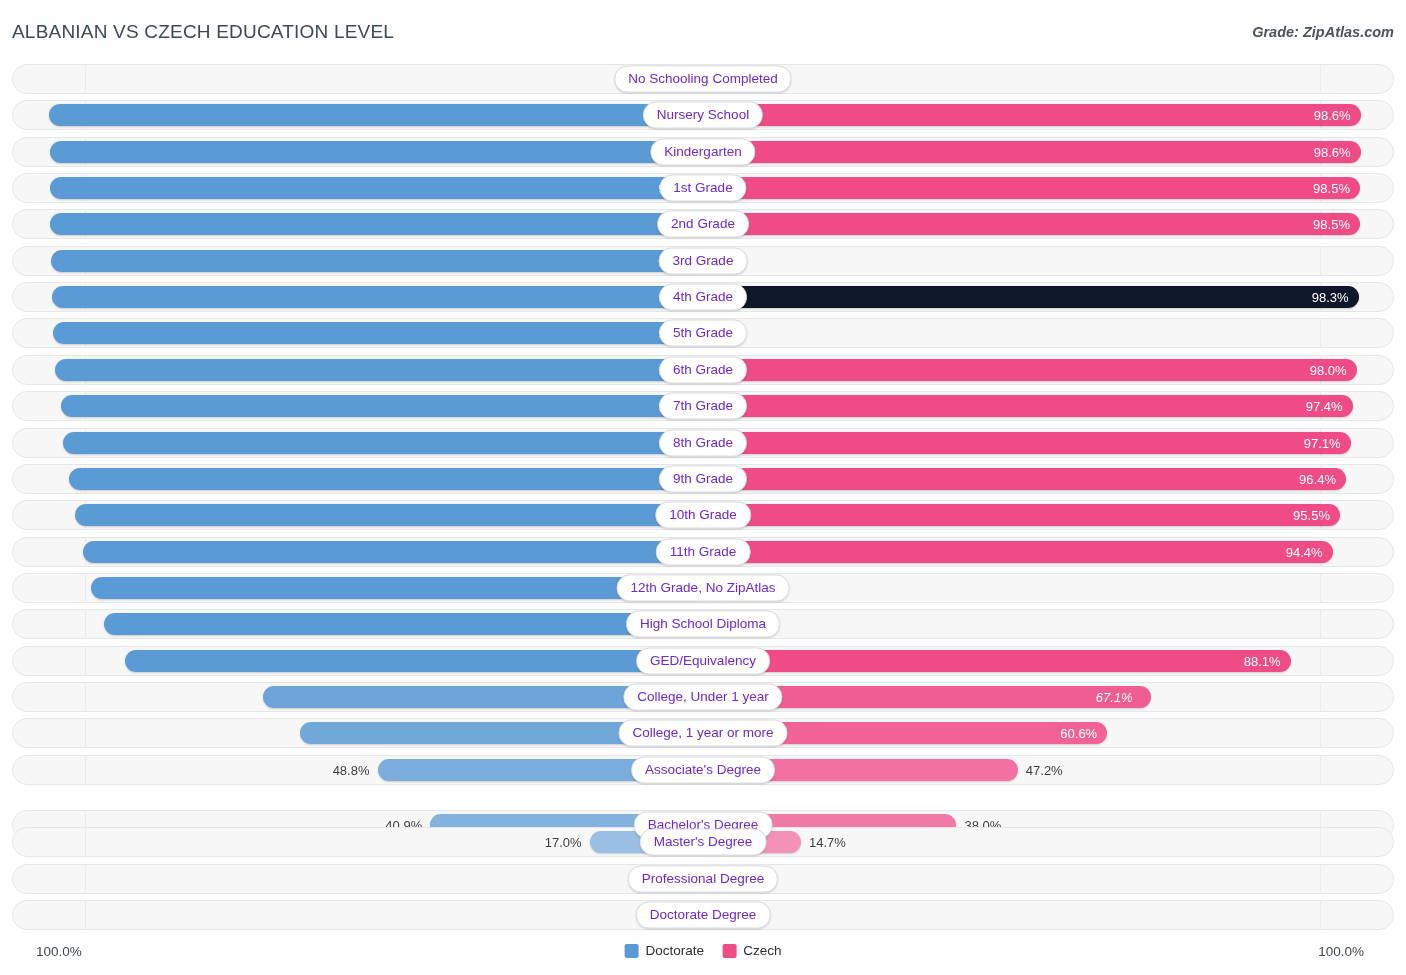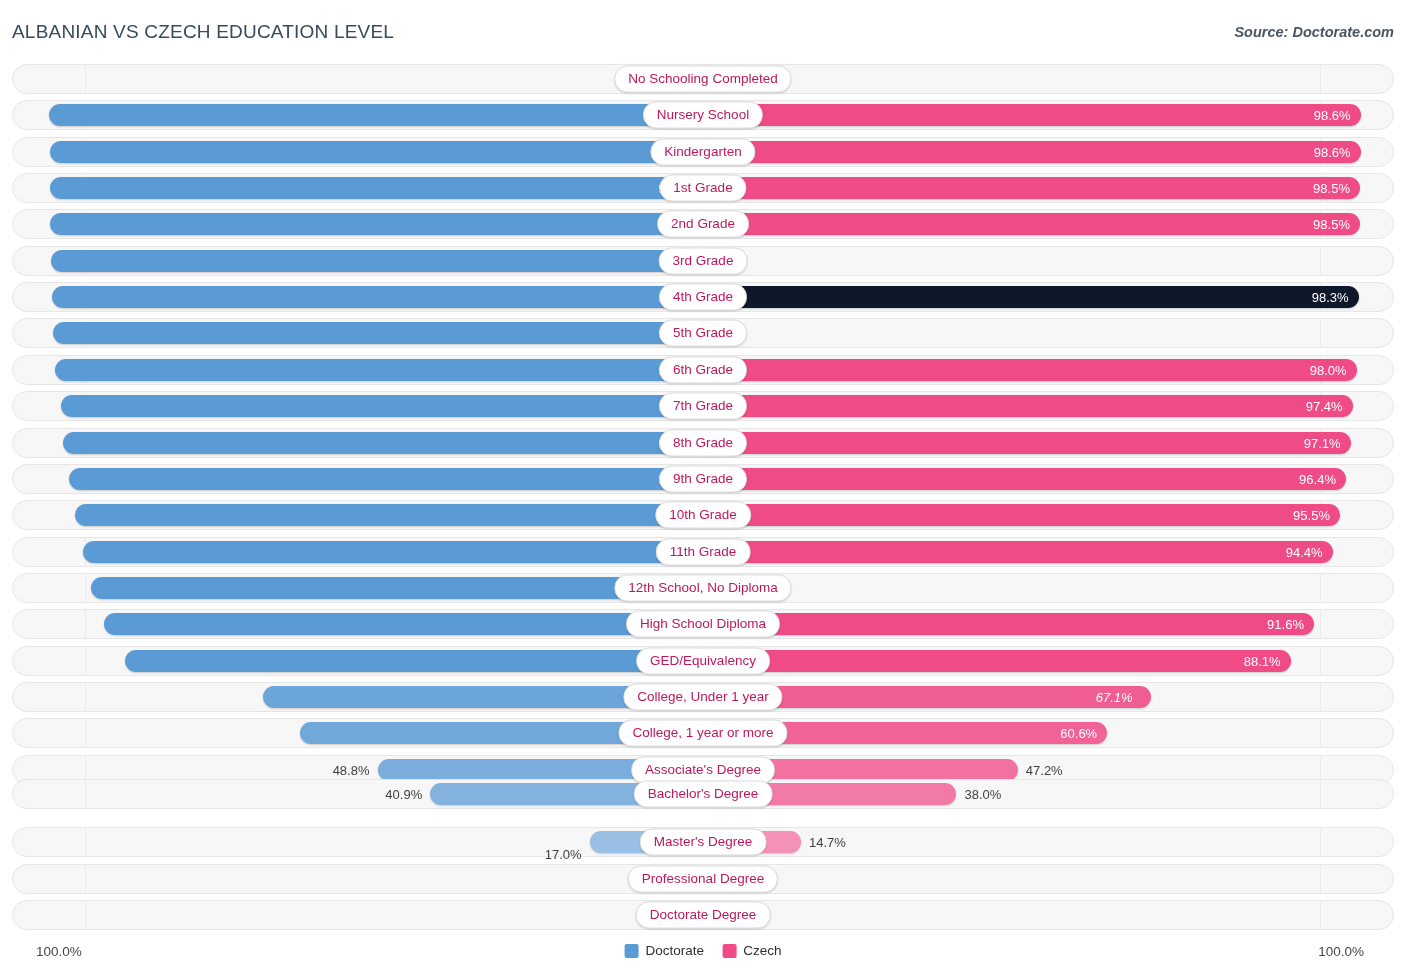--- a/index.html
+++ b/index.html
@@ -69,21 +69,21 @@
   .val.outR{color:#3f3f3f;}
 
   .pill{
     position:absolute;top:50%;left:50%;
     transform:translate(-50%,-50%);
     background:#ffffff;
     border:1px solid #dcdcdc;
     border-radius:13px;
     height:25px;line-height:24px;
     padding:0 13px;
-    font-size:13.5px;color:#be185d;
+    font-size:13.5px;color:#6d28d9;
     white-space:nowrap;
     box-shadow:0 1px 2px rgba(0,0,0,.14);
     z-index:5;
   }
 
   .footer{
     position:absolute;left:0;top:938px;width:1406px;height:37px;
   }
   .axis-left{
     position:absolute;left:36px;top:6px;font-size:13.5px;color:#41484f;
@@ -97,21 +97,21 @@
   }
   .lg-item{display:flex;align-items:center;gap:7px;}
   .swatch{width:14px;height:14px;border-radius:2px;display:block;}
   .lg-label{font-size:13.5px;color:#2f2f2f;}
 </style>
 </head>
 <body>
 
 <div class="header">
   <div class="title">ALBANIAN VS CZECH EDUCATION LEVEL</div>
-  <div class="source">Source: Doctorate.com</div>
+  <div class="source">Grade: ZipAtlas.com</div>
 </div>
 
 <div class="chart" id="chart">
     <div class="row" style="top: 6px;">
       <div class="track"></div>
       <div class="gridline" style="left: 73px;"></div>
       <div class="gridline" style="left: 1308px;"></div>
       <div style="position: absolute; right: 50%; top: 0px; height: 100%; width: 0px;">
         <span class="val outL" style="right: 22.007px; position: absolute; top: 50%;">2.1%</span>
       </div>
@@ -272,32 +272,29 @@
       </div>
       <div class="pill">11th Grade</div>
     </div>
     <div class="row" style="top: 514.9px;">
       <div class="track"></div>
       <div class="gridline" style="left: 73px;"></div>
       <div class="gridline" style="left: 1308px;"></div>
       <div class="bar left" style="width: 612.306px; background: rgb(91, 155, 213);">
         <span class="val inL">91.8%</span>
       </div>
-      <div class="pill">12th School, No Diploma</div>
+      <div class="pill">12th Grade, No ZipAtlas</div>
     </div>
     <div class="row" style="top: 551.25px;">
       <div class="track"></div>
       <div class="gridline" style="left: 73px;"></div>
       <div class="gridline" style="left: 1308px;"></div>
       <div class="bar left" style="width: 598.966px; background: rgb(91, 155, 213);">
         <span class="val inL">89.8%</span>
       </div>
-      <div class="bar right" style="width: 610.972px; background: rgb(239, 75, 135);">
-        <span class="val inR" style="left: auto; right: 10px;">91.6%</span>
-      </div>
       <div class="pill">High School Diploma</div>
     </div>
     <div class="row" style="top: 587.6px;">
       <div class="track"></div>
       <div class="gridline" style="left: 73px;"></div>
       <div class="gridline" style="left: 1308px;"></div>
       <div class="bar left" style="width: 577.622px; background: rgb(91, 155, 213);">
         <span class="val inL">86.6%</span>
       </div>
       <div class="bar right" style="width: 587.627px; background: rgb(239, 75, 135);">
@@ -336,40 +333,40 @@
       <div style="position: absolute; right: 50%; top: 0px; height: 100%; width: 0px;">
         <span class="val outL" style="right: 333.496px; position: absolute; top: 50%;">48.8%</span>
       </div>
       <div class="bar left" style="width: 325.496px; background: rgb(124, 174, 221);"></div>
       <div style="position: absolute; left: 50%; top: 0px; height: 100%; width: 0px;">
         <span class="val outR" style="left: 322.824px; position: absolute; top: 50%;">47.2%</span>
       </div>
       <div class="bar right" style="width: 314.824px; background: rgb(242, 113, 160);"></div>
       <div class="pill">Associate's Degree</div>
     </div>
-    <div class="row" style="top: 721px;">
+    <div class="row" style="top: 752px;">
       <div class="track"></div>
       <div class="gridline" style="left: 73px;"></div>
       <div class="gridline" style="left: 1308px;"></div>
       <div style="position: absolute; right: 50%; top: 0px; height: 100%; width: 0px;">
         <span class="val outL" style="right: 280.803px; position: absolute; top: 50%;">40.9%</span>
       </div>
       <div class="bar left" style="width: 272.803px; background: rgb(131, 178, 223);"></div>
       <div style="position: absolute; left: 50%; top: 0px; height: 100%; width: 0px;">
         <span class="val outR" style="left: 261.46px; position: absolute; top: 50%;">38.0%</span>
       </div>
       <div class="bar right" style="width: 253.46px; background: rgb(242, 122, 167);"></div>
       <div class="pill">Bachelor's Degree</div>
     </div>
     <div class="row" style="top: 769.35px;">
       <div class="track"></div>
       <div class="gridline" style="left: 73px;"></div>
       <div class="gridline" style="left: 1308px;"></div>
       <div style="position: absolute; right: 50%; top: 0px; height: 100%; width: 0px;">
-        <span class="val outL" style="right: 121.39px; position: absolute; top: 50%; margin-top: 12px;">17.0%</span>
+        <span class="val outL" style="right: 121.39px; position: absolute; top: 50%;">17.0%</span>
       </div>
       <div class="bar left" style="width: 113.39px; background: rgb(153, 191, 228);"></div>
       <div style="position: absolute; left: 50%; top: 0px; height: 100%; width: 0px;">
         <span class="val outR" style="left: 106.049px; position: absolute; top: 50%;">14.7%</span>
       </div>
       <div class="bar right" style="width: 98.049px; background: rgb(244, 145, 182);"></div>
       <div class="pill">Master's Degree</div>
     </div>
     <div class="row" style="top: 805.7px;">
       <div class="track"></div>

